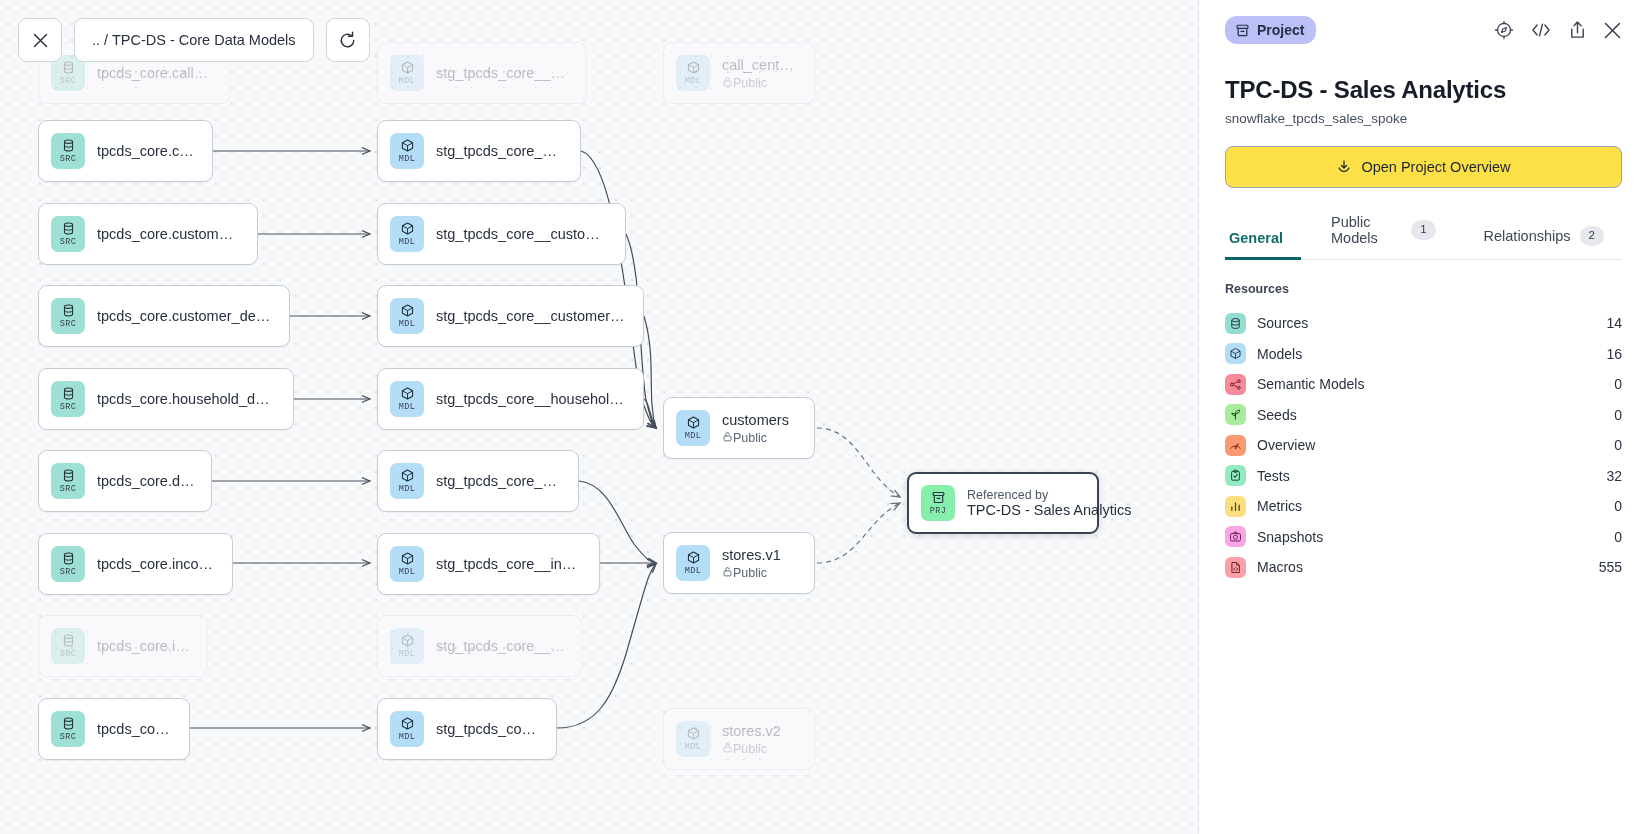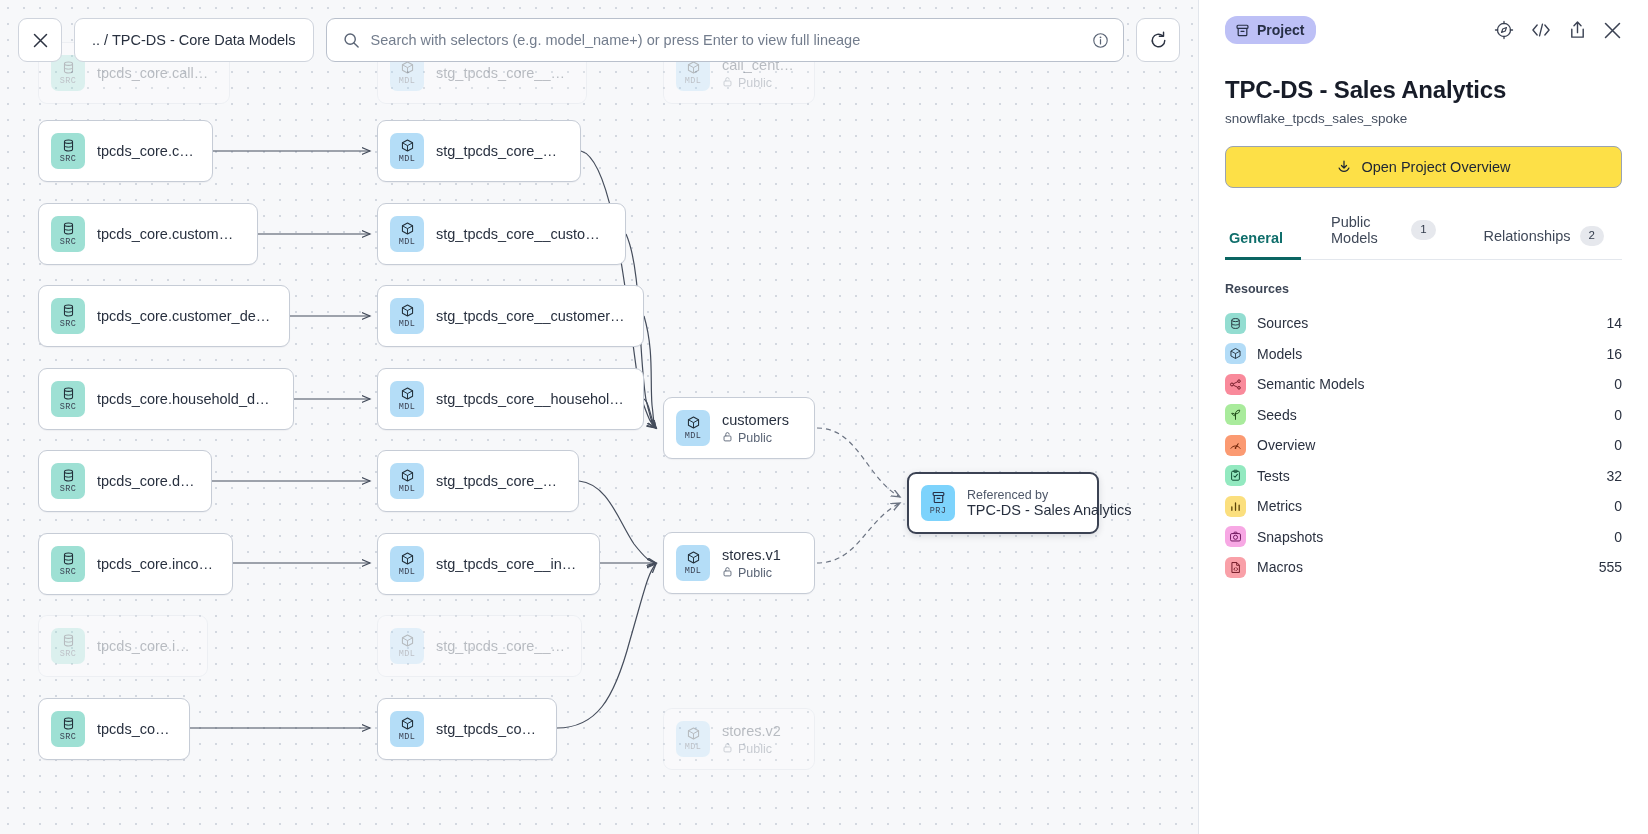--- a/index.html
+++ b/index.html
@@ -108,26 +108,26 @@
     flex: none;
   }
   .badge .bicon { display:block; line-height:0; }
   .badge .btxt {
     font-size: 8.5px; letter-spacing: .4px;
     font-family: "Liberation Mono", monospace;
     color: #3b4253; margin-top: 1px;
   }
   .badge.src { background: #9ee0d4; }
   .badge.mdl { background: #b4ddf7; }
-  .badge.prj { background: #7dd3fc; }
+  .badge.prj { background: #86efac; }
   .node-body { display: flex; flex-direction: column; justify-content: center; min-width: 0; }
   .node-title { font-size: 14.5px; color: #28303f; white-space: nowrap; overflow: hidden; text-overflow: ellipsis; }
   .node-sub {
     font-size: 12.5px; color: #5a6475;
-    display: flex; align-items: center; gap: 5px; margin-top: 3px;
+    display: flex; align-items: center; margin-top: 3px;
   }
   .node-kicker { font-size: 12.5px; color: #4e5768; }
   .node-strong { font-size: 14.5px; color: #28303f; white-space: nowrap; }
 
   
   .panel {
     width: 450px; height: 834px;
     background: #ffffff;
     border-left: 1px solid #e2e6ec;
     flex: none;
@@ -571,34 +571,20 @@
       <div class="tb-btn">
         <svg width="17" height="17" viewBox="0 0 17 17">
           <path d="M2.5,2.5 L14.5,14.5 M14.5,2.5 L2.5,14.5" stroke="#2c3342" stroke-width="1.5" stroke-linecap="round" fill="none"></path>
         </svg>
       </div>
 
       <div class="breadcrumb">
         <span>.. / TPC-DS - Core Data Models</span>
       </div>
 
-      <div class="searchbar">
-        <svg width="17" height="17" viewBox="0 0 18 18">
-          <circle cx="7.6" cy="7.6" r="5.4" fill="none" stroke="#5a6475" stroke-width="1.5"></circle>
-          <path d="M11.6,11.6 L16,16" stroke="#5a6475" stroke-width="1.5" stroke-linecap="round"></path>
-        </svg>
-        <span class="sb-text">Search with selectors (e.g. model_name+) or press Enter to view full lineage</span>
-        <span class="icon-btn-plain">
-          <svg width="17" height="17" viewBox="0 0 18 18">
-            <circle cx="9" cy="9" r="7.1" fill="none" stroke="#5a6475" stroke-width="1.2"></circle>
-            <circle cx="9" cy="5.6" r=".95" fill="#5a6475"></circle>
-            <path d="M9,8.1 L9,12.6" stroke="#5a6475" stroke-width="1.3" stroke-linecap="round"></path>
-          </svg>
-        </span>
-      </div>
 
       <div class="tb-btn">
         <svg width="19" height="19" viewBox="0 0 20 20">
           <path d="M16.6,10 A6.6,6.6 0 1 1 14.2,4.9" fill="none" stroke="#2c3342" stroke-width="1.5" stroke-linecap="round"></path>
           <path d="M15.3,1.2 L15.3,5.6 L10.9,5.6" fill="none" stroke="#2c3342" stroke-width="1.5" stroke-linecap="round" stroke-linejoin="round"></path>
         </svg>
       </div>
     </div>
   </div>
 

